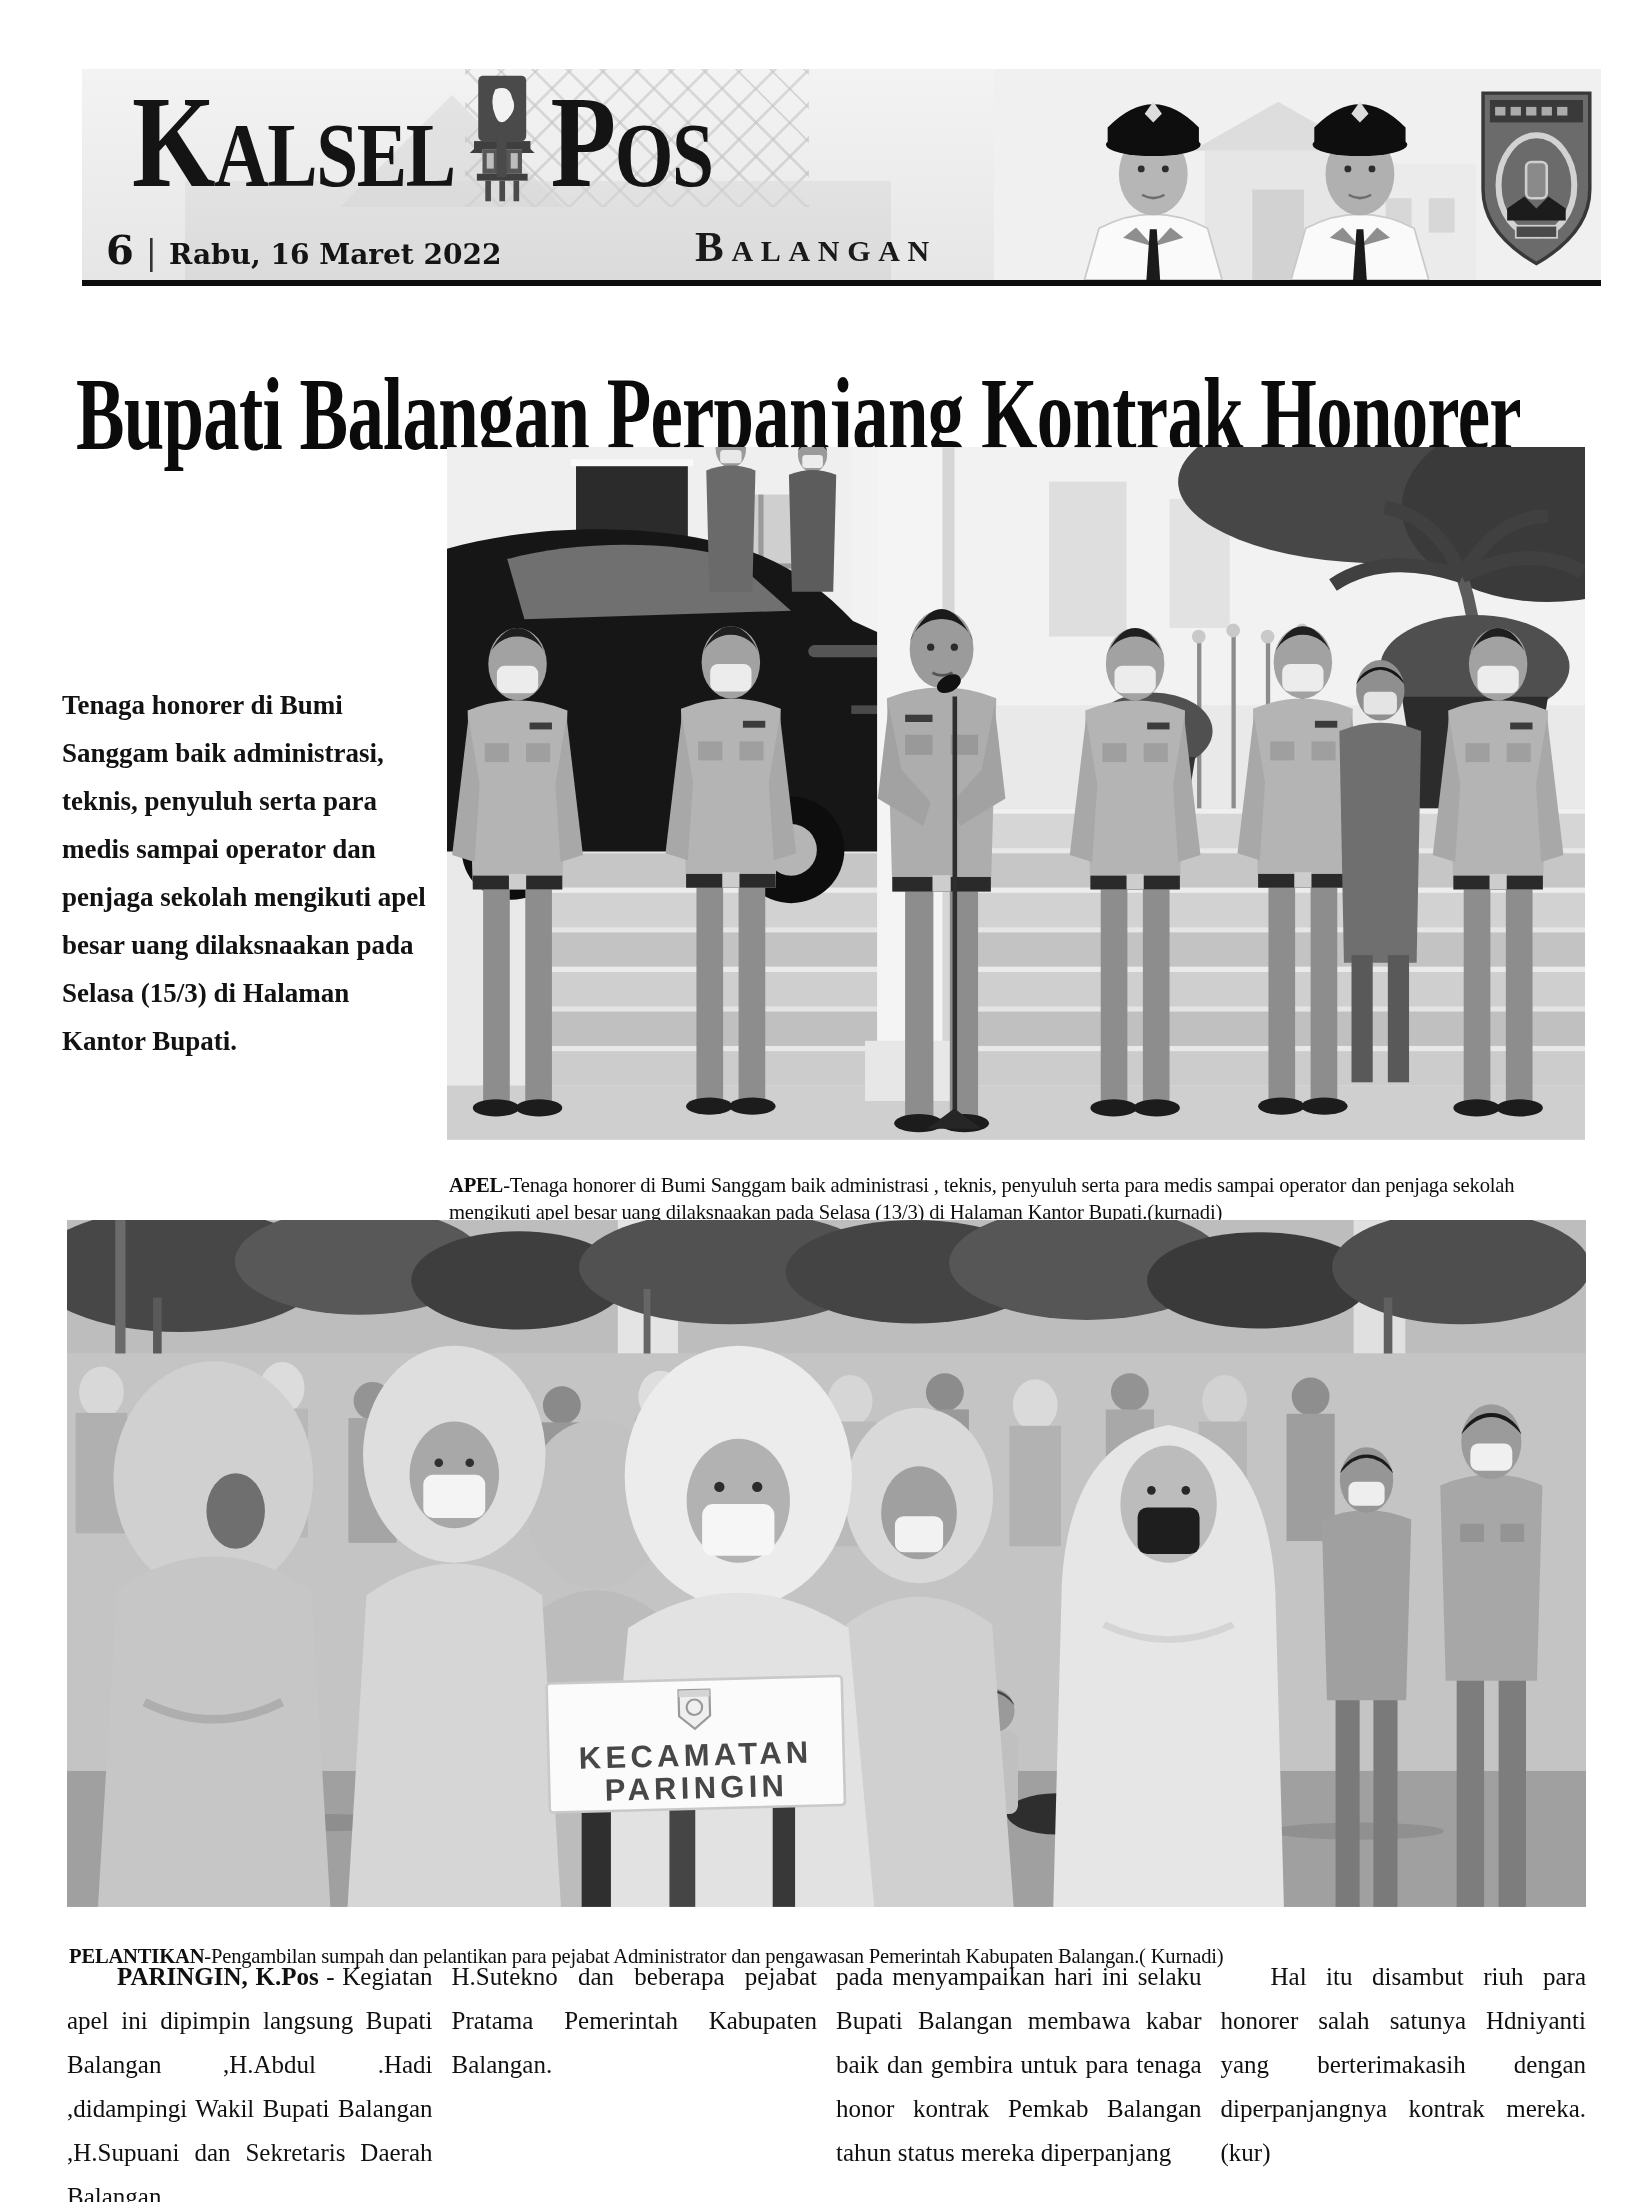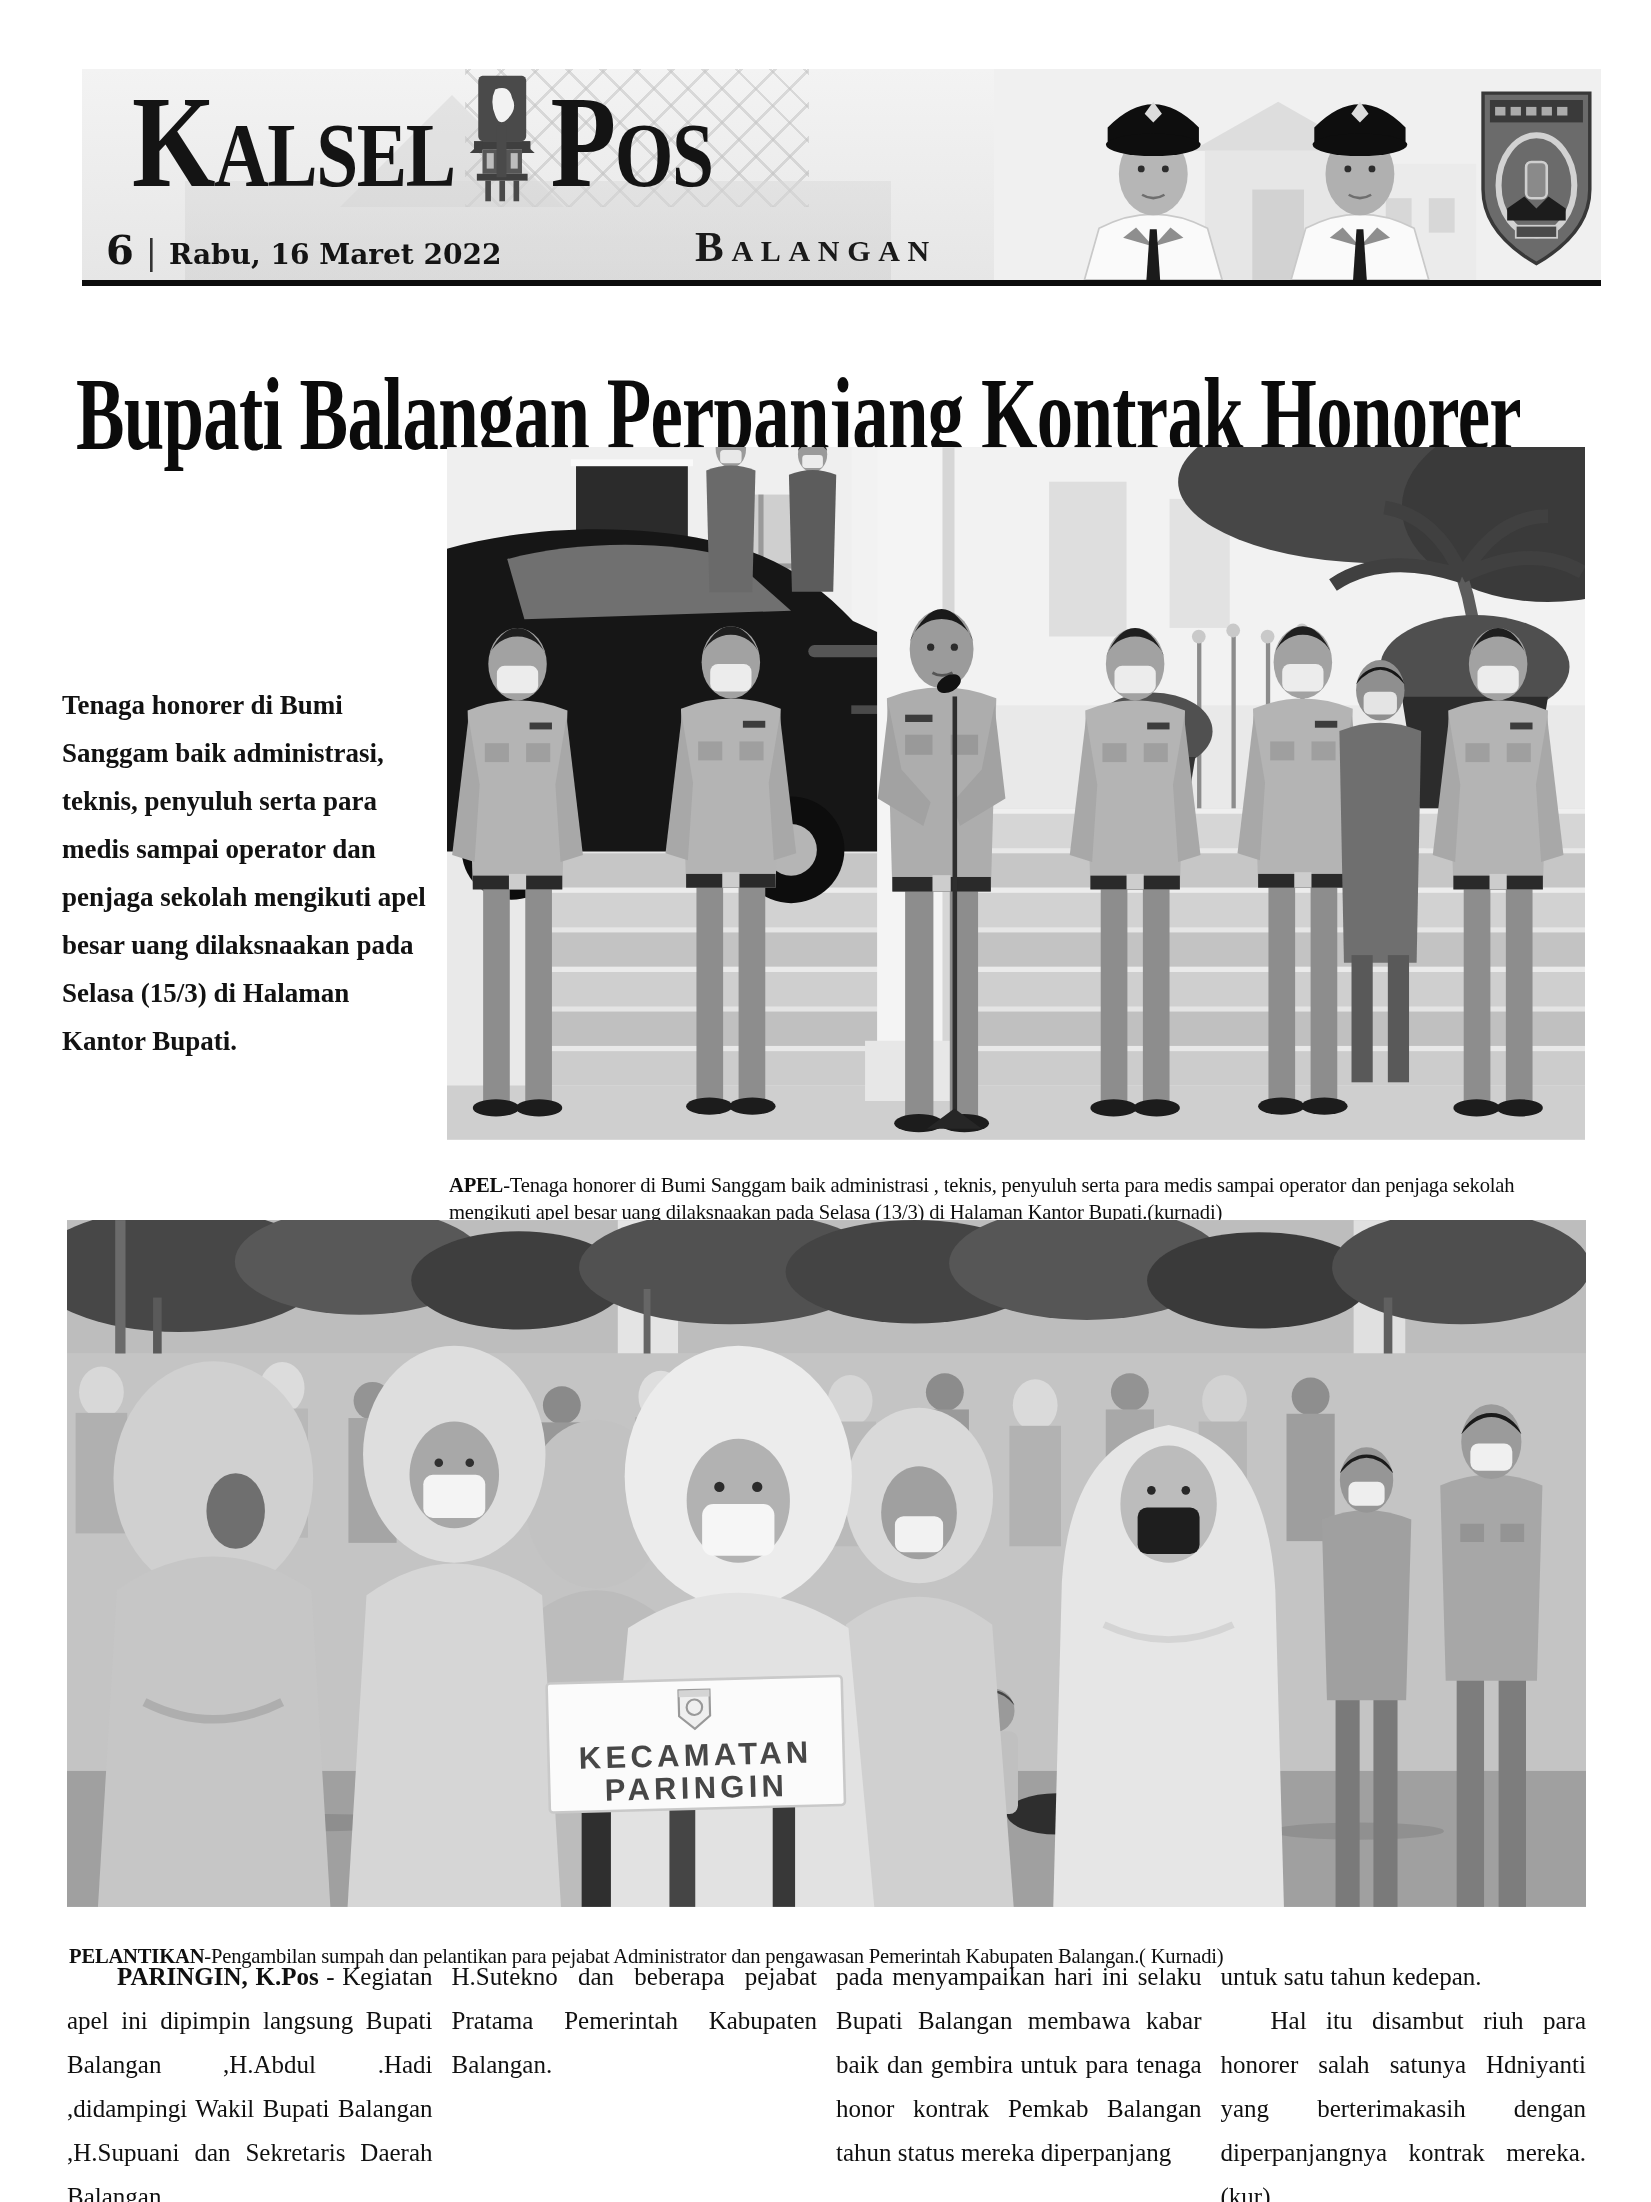--- a/index.html
+++ b/index.html
@@ -469,19 +469,18 @@
     <div class="col">
       <p class="indent"><b>PARINGIN, K.Pos</b><span> -  Kegiatan apel ini dipimpin langsung Bupati Balangan ,H.Abdul .Hadi ,didampingi Wakil Bupati Balangan ,H.Supuani dan  Sekretaris Daerah Balangan</span></p>
     </div>
     <div class="col">
       <p>H.Sutekno dan beberapa pejabat Pratama Pemerintah Kabupaten Balangan.</p>
     </div>
     <div class="col">
       <p>pada menyampaikan hari ini selaku Bupati Balangan membawa kabar baik dan gembira untuk para tenaga honor kontrak Pemkab Balangan tahun status mereka diperpanjang</p>
     </div>
     <div class="col">
-      <p>untuk satu tahun kedepan.</p>
       <p class="indent">Hal itu disambut riuh para honorer salah satunya Hdniyanti yang berterimakasih dengan diperpanjangnya kontrak mereka.(kur)</p>
     </div>
   </div>
 
 </div>
 
 
 </body></html>

